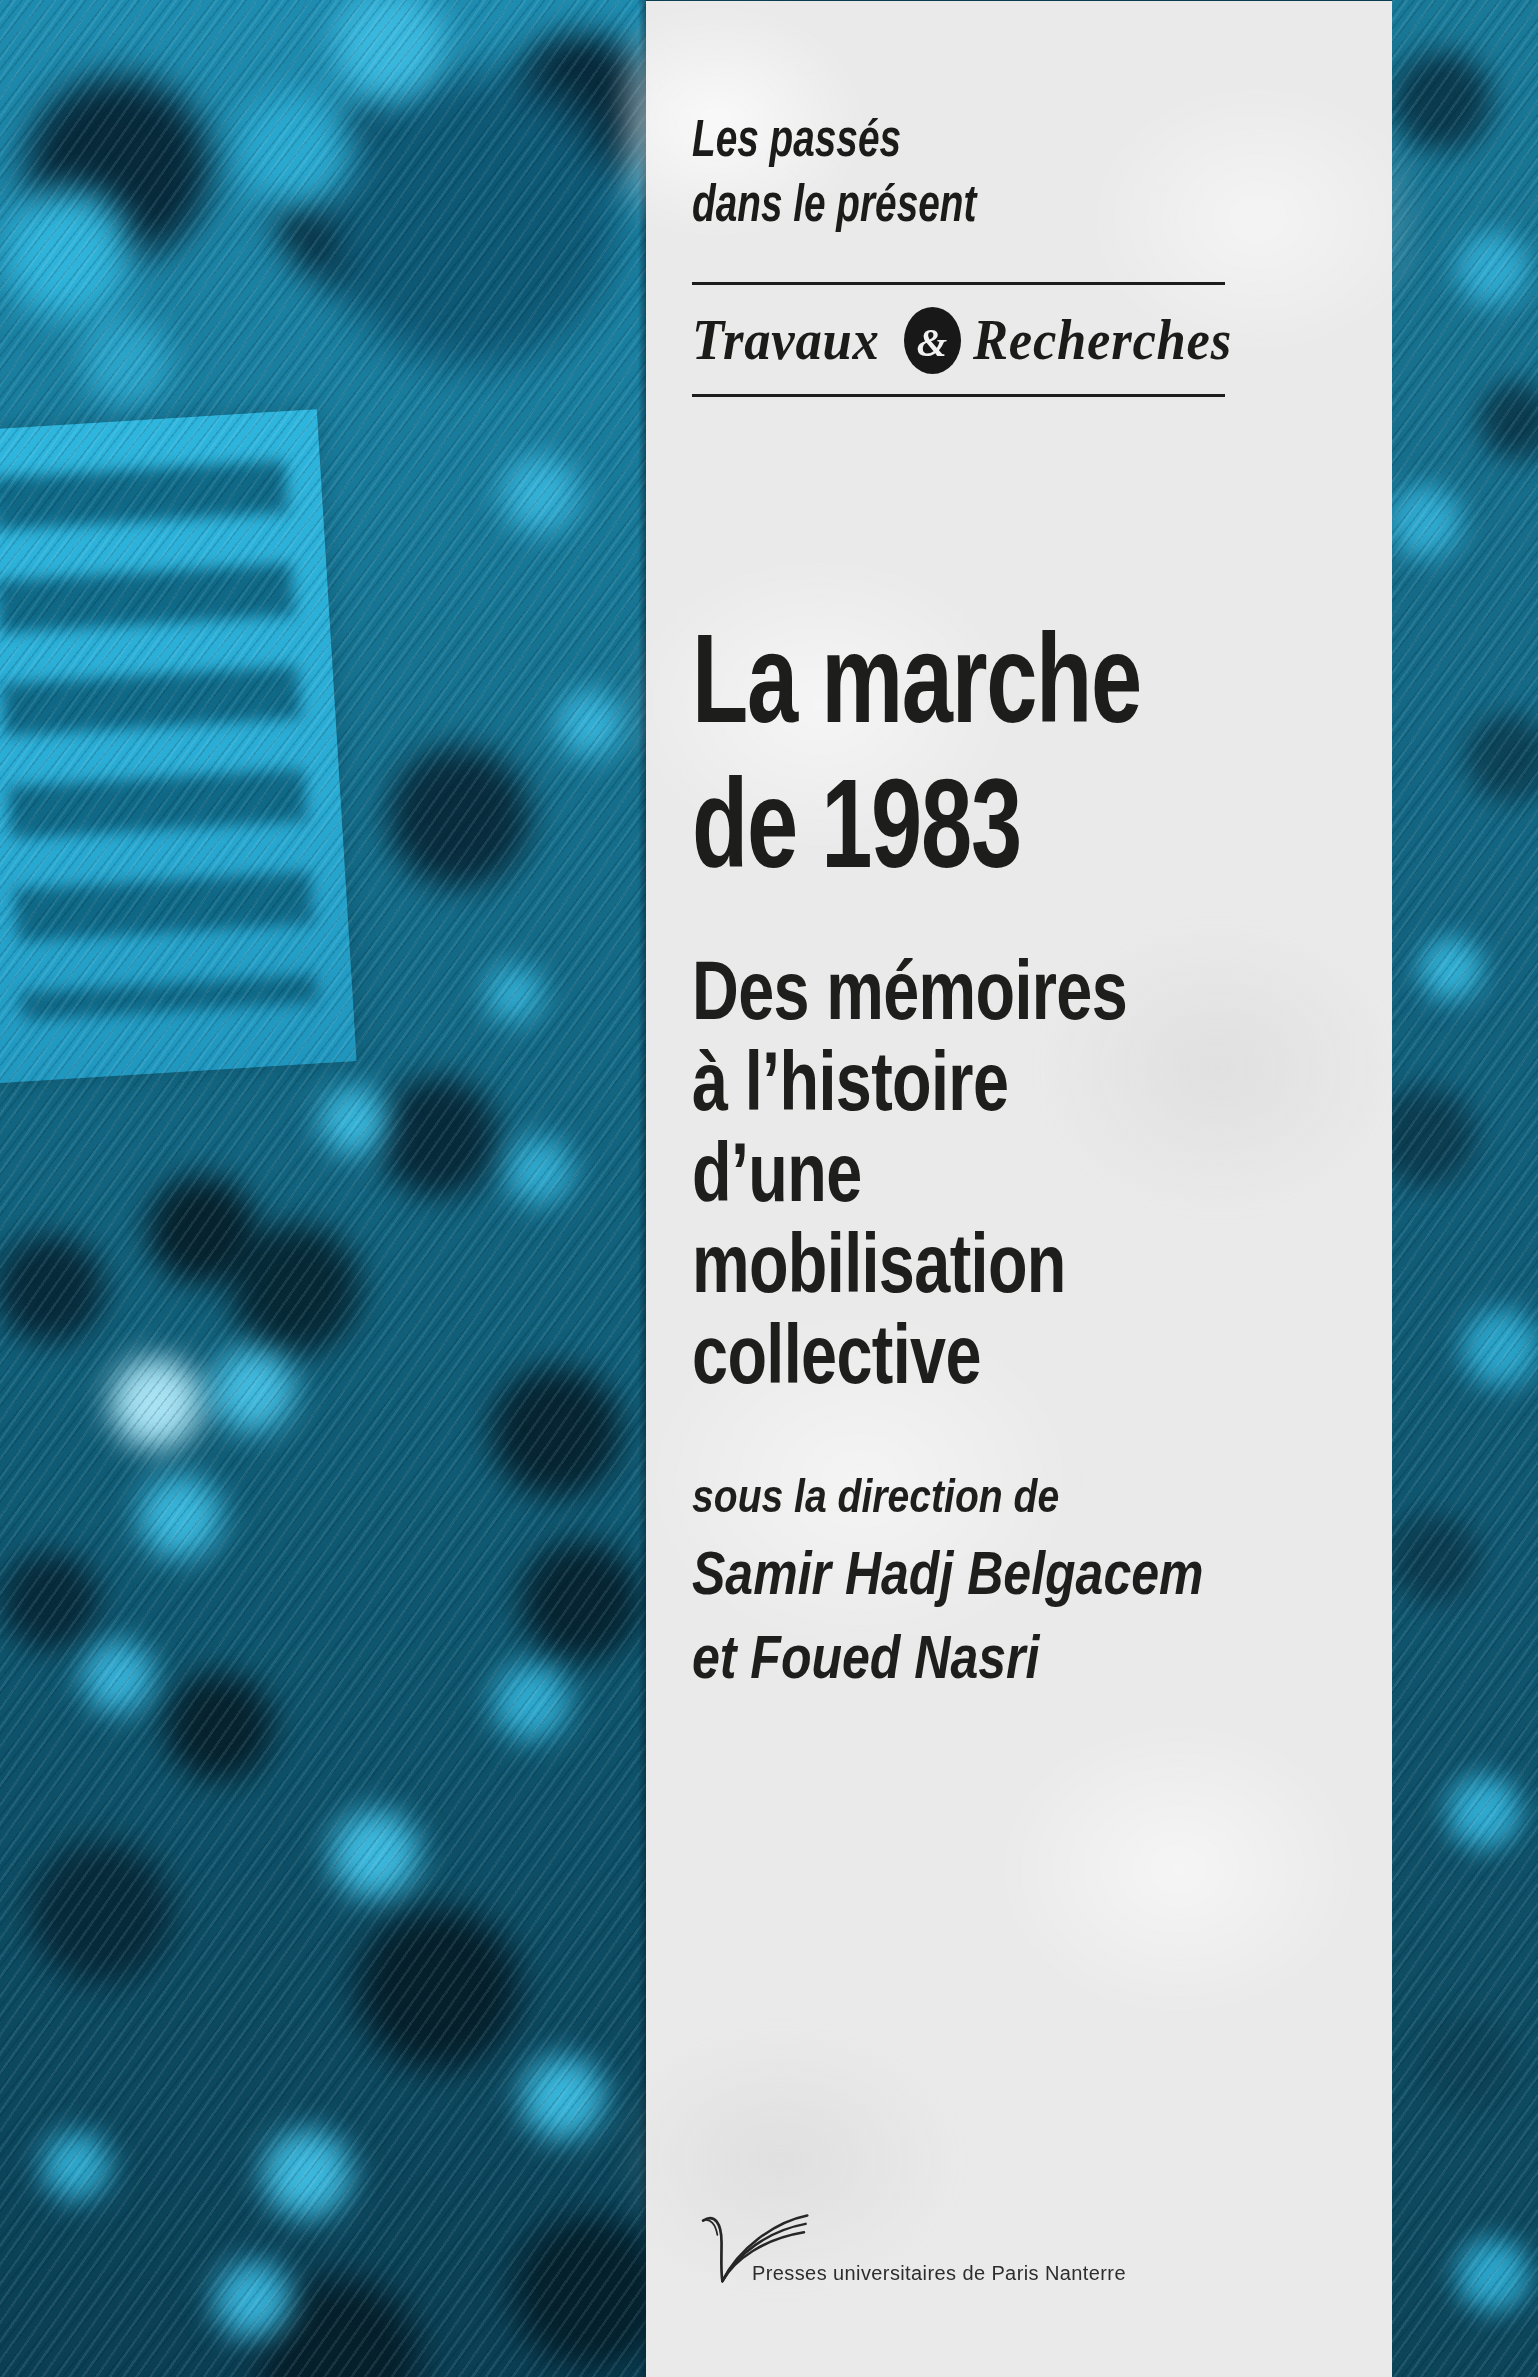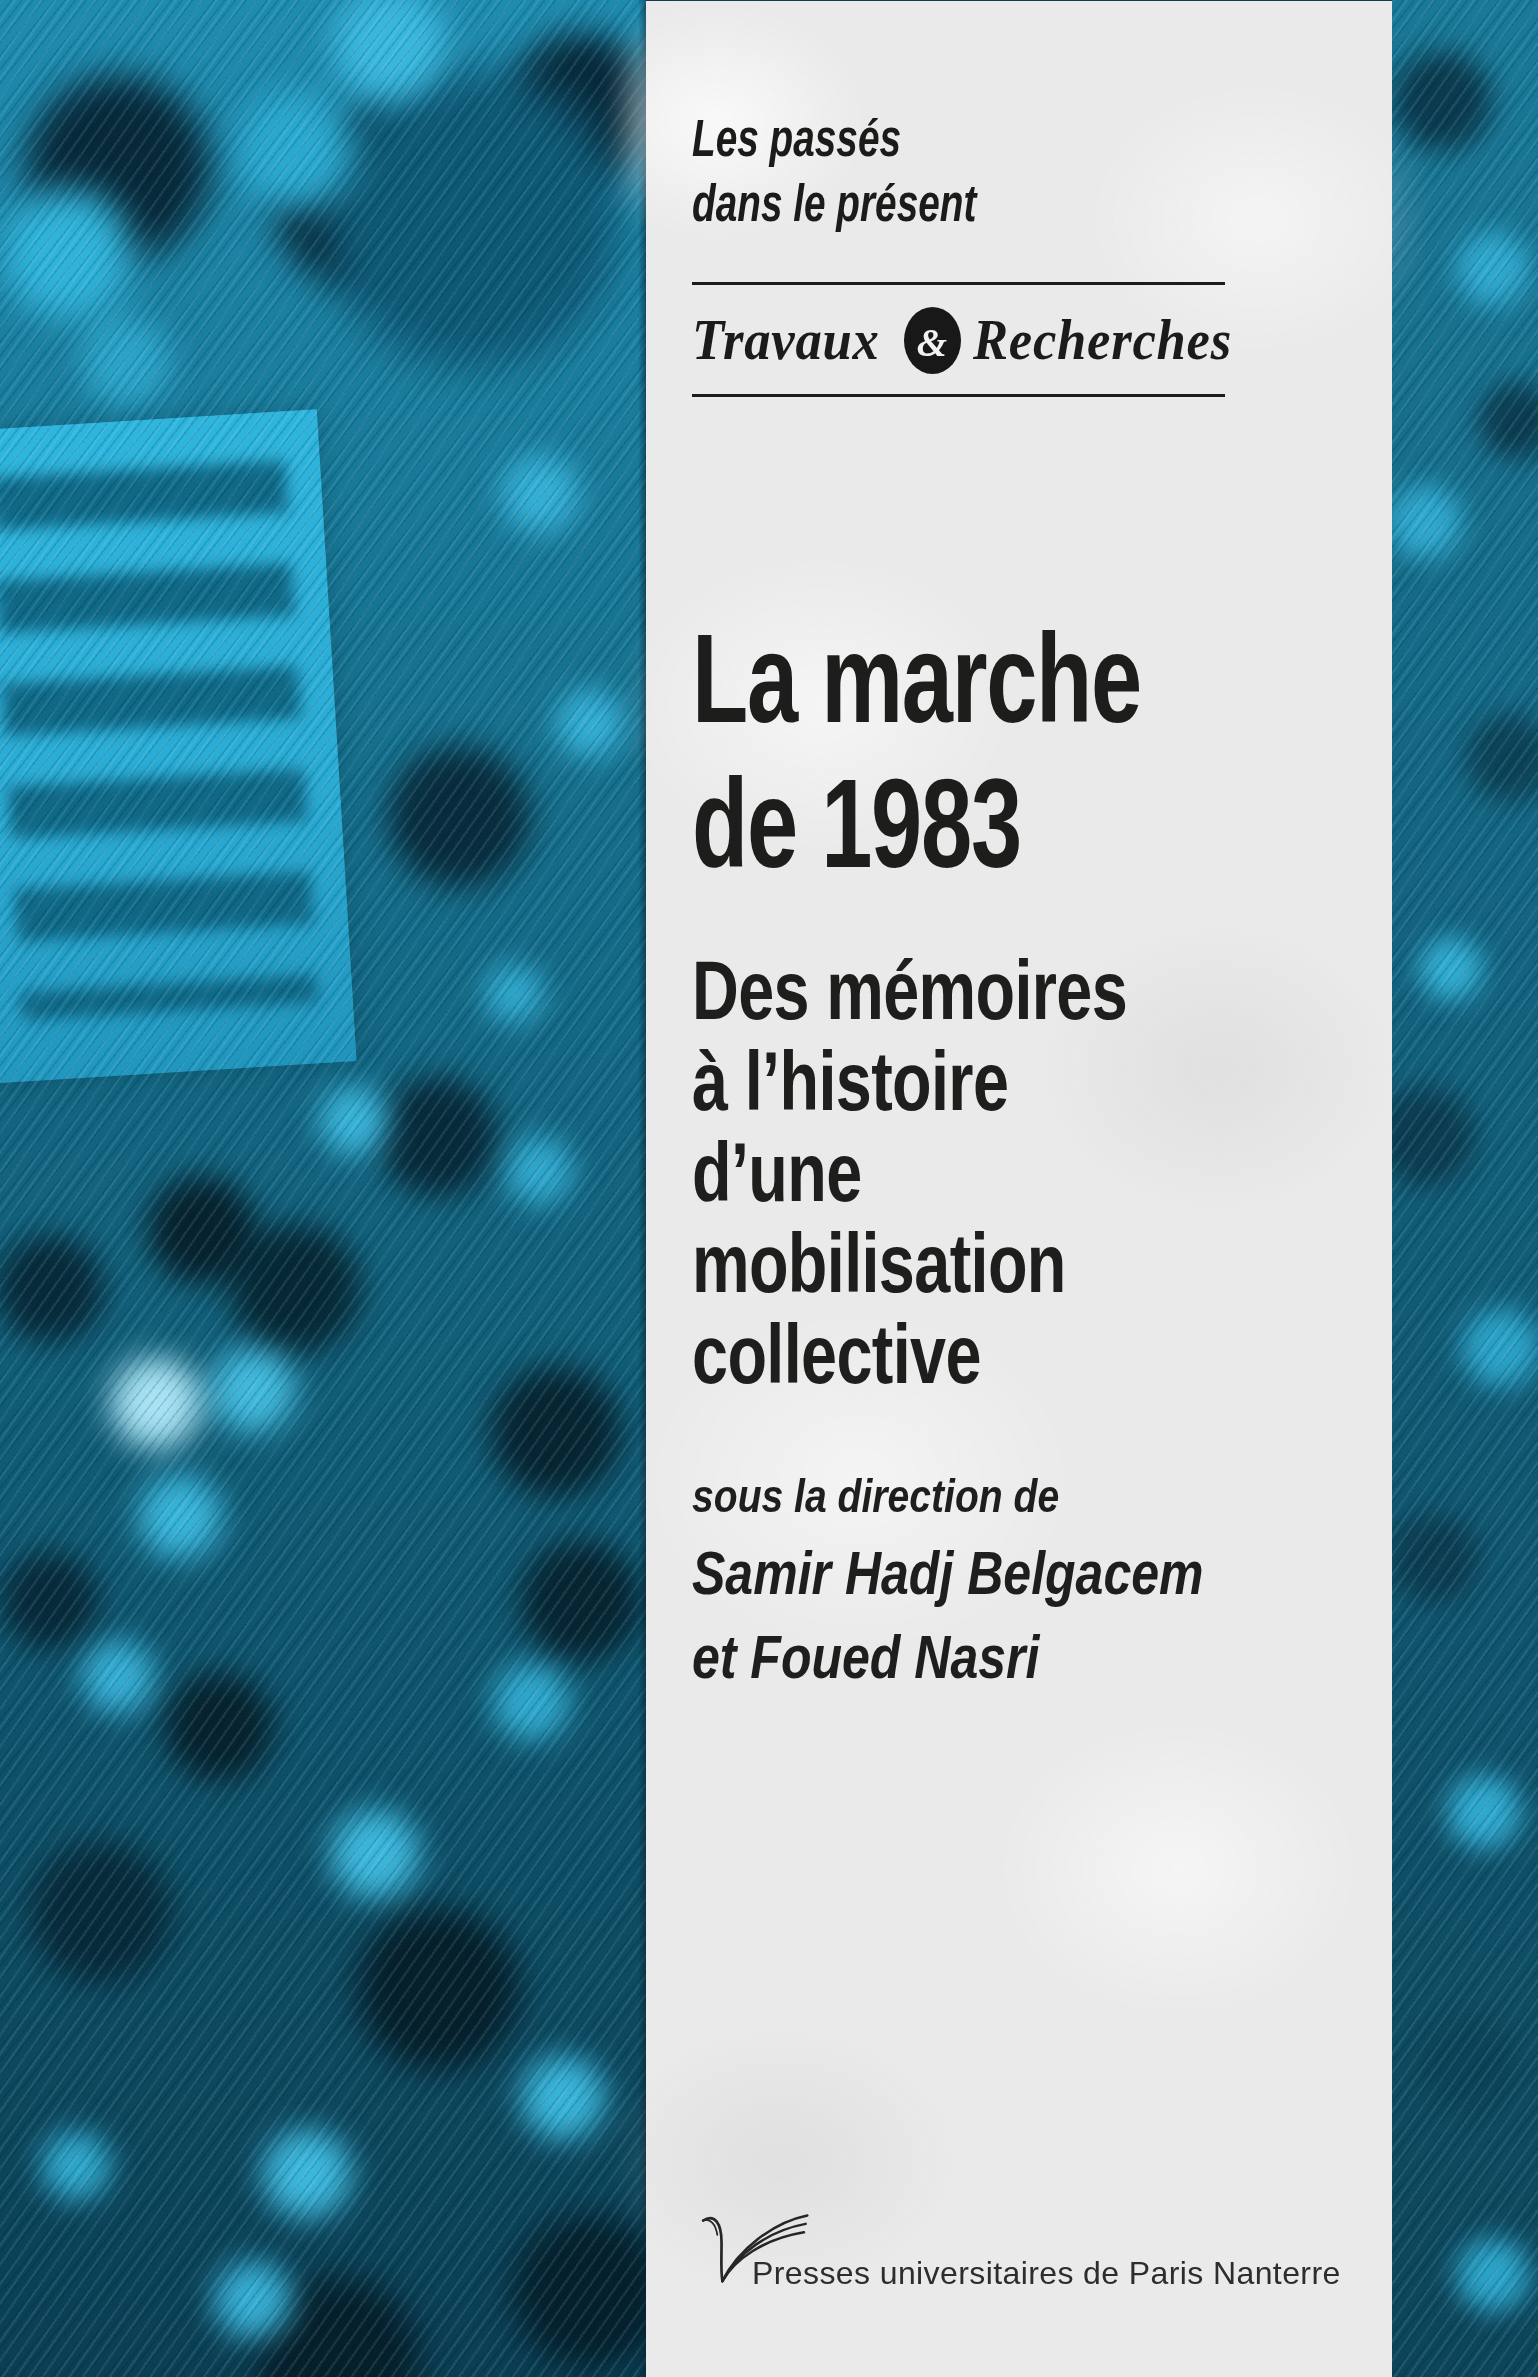--- a/index.html
+++ b/index.html
@@ -120,21 +120,21 @@
     transform:scaleX(.78);transform-origin:left top;letter-spacing:-0.8px;color:#1e1e1c;}
   .authors-label{left:46px;top:1468px;font-style:italic;font-weight:600;font-size:46px;
     line-height:54px;transform:scaleX(.85);transform-origin:left top;color:#1e1e1c;}
   .author{left:46px;font-style:italic;font-weight:700;font-size:61px;line-height:81px;
     transform:scaleX(.82);transform-origin:left top;color:#1e1e1c;}
   .author-1{top:1532px;}
   .author-2{top:1616px;}
 
   .publisher{left:0;top:2191px;width:746px;height:143px;}
   .logo{position:absolute;left:52px;top:15px;width:111px;height:80px;}
-  .pub-name{position:absolute;left:106px;top:64px;font-weight:400;font-size:32px;
+  .pub-name{position:absolute;left:106px;top:64px;font-weight:400;font-size:20px;
     line-height:35px;letter-spacing:0.4px;color:var(--publisher-ink);}
 </style>
 </head>
 <body>
 
 <div class="cover">
 
   <div class="photo photo-left">
     <div class="blobs"></div>
     <div class="sign"></div>

